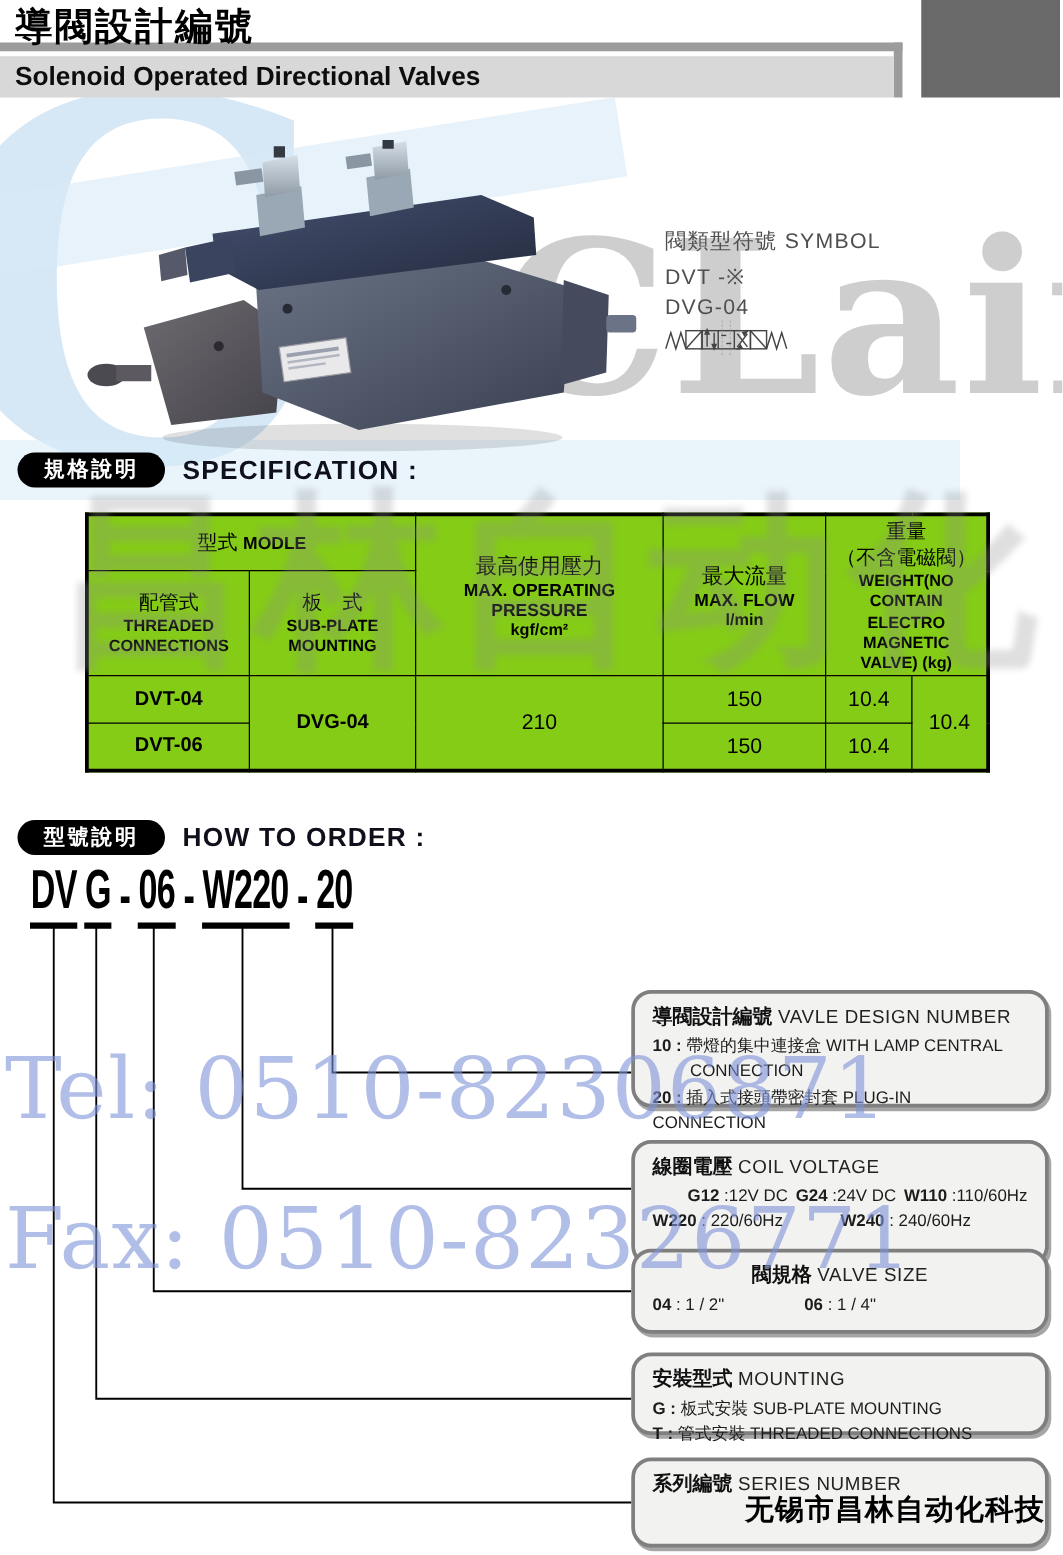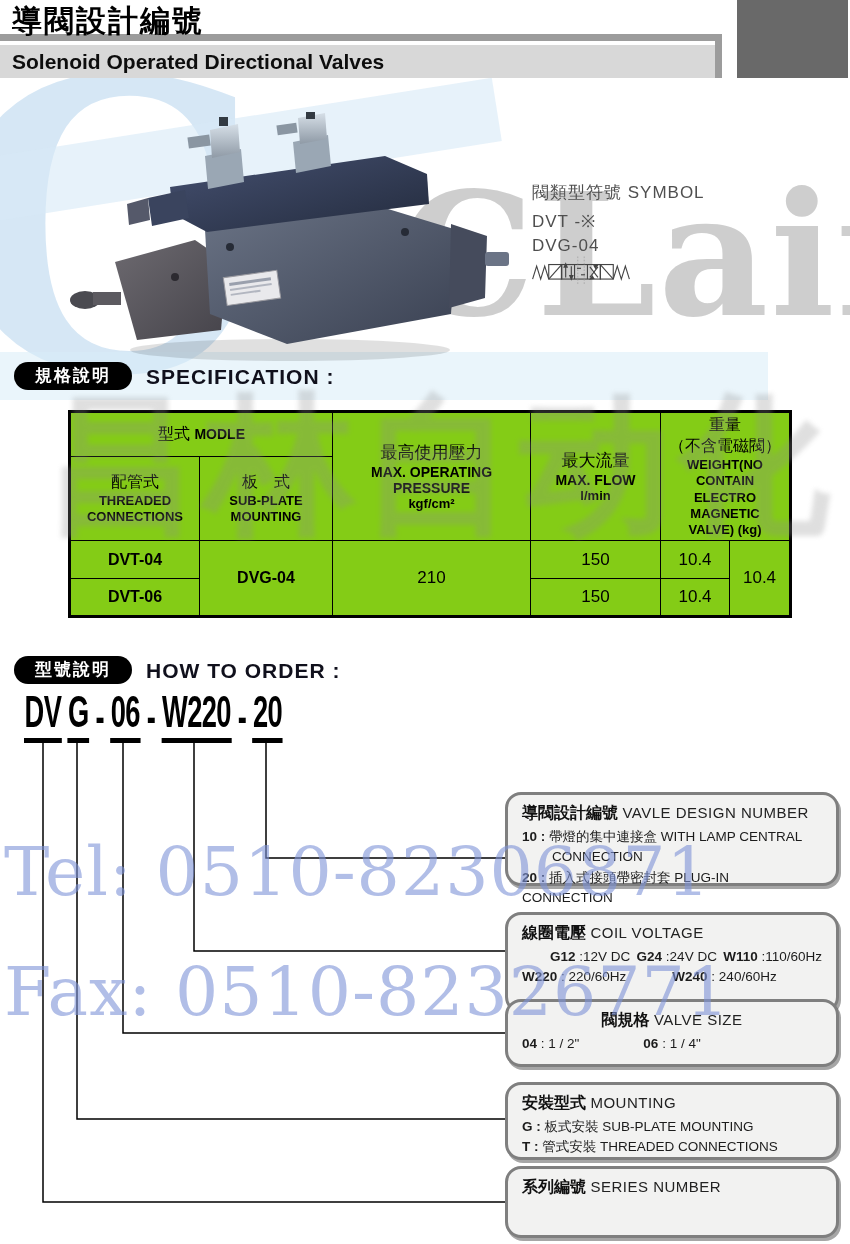--- a/index.html
+++ b/index.html
@@ -302,33 +302,34 @@
     <div class="obox-title">
       <span class="t-zh">閥規格</span>
       <span class="t-en">VALVE SIZE</span>
     </div>
     <div class="oline orow-flex size-r">
       <span><span class="okey">04</span><span> : 1 / 2"</span></span>
       <span><span class="okey">06</span><span> : 1 / 4"</span></span>
     </div>
   </div>
 
-  <div class="abs obox" style="top:1082px;height:78px;">
+  <div class="abs obox" style="top:1082px;height:66px;">
     <div class="obox-title">
       <span class="t-zh">安裝型式</span>
       <span class="t-en">MOUNTING</span>
     </div>
     <div class="oline"><span class="okey">G :</span> <span>板式安裝  SUB-PLATE MOUNTING</span></div>
     <div class="oline"><span class="okey">T :</span> <span>管式安裝  THREADED CONNECTIONS</span></div>
   </div>
 
   <div class="abs obox series-box" style="top:1166px;height:72px;">
     <div class="obox-title" style="margin-bottom:0;">
       <span class="t-zh">系列編號</span>
       <span class="t-en">SERIES NUMBER</span>
     </div>
   </div>
 
   <div class="abs wm-tel wm-contact">Tel: 0510-82306871</div>
   <div class="abs wm-fax wm-contact">Fax: 0510-82326771</div>
 
+  <div class="abs footer-co">无锡市昌林自动化科技</div>
 
 </div>
 
 </body></html>

